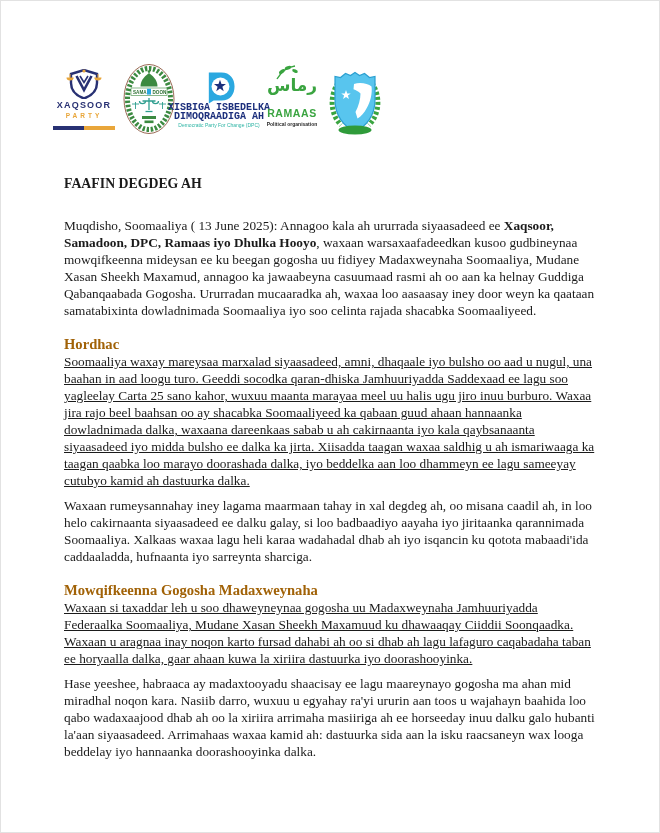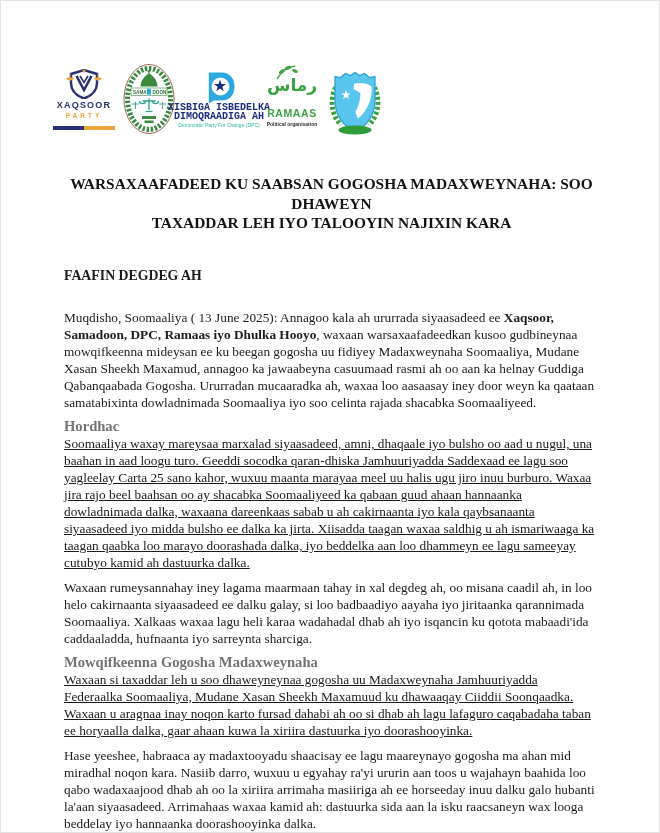--- a/index.html
+++ b/index.html
@@ -32,21 +32,21 @@
   .rm-tag  { font-family:"Liberation Sans",sans-serif; font-weight:bold; font-size:5px; color:#2b2b2b; margin-top:2px; }
 
   .lg-dhulka { width:54px; margin-top:4px; }
 
   
   .content { padding:0 60px 0 63px; }
   h1 { margin:33px 0 0; font-size:15.4px; line-height:19.6px; text-align:center; font-weight:bold; color:#121212; }
   .release { margin:35px 0 0; font-size:13.8px; font-weight:bold; }
   p.body { margin:8px 0 0; font-size:13.3px; line-height:17px; }
   p.intro { margin-top:25px; }
-  h2 { margin:6px 0 0; font-size:14.6px; line-height:18px; font-weight:bold; color:#737373; }
+  h2 { margin:16px 0 0; font-size:14.6px; line-height:18px; font-weight:bold; color:#a16207; }
   h2 + p.body { margin-top:0;text-decoration:underline; }
 </style>
 </head>
 <body>
 
 <div class="page">
 
   <header class="logo-row">
 
     <div class="logo lg-xaqsoor">
@@ -122,24 +122,20 @@
         <polygon fill="#ffffff" points="18,23 19.18,26.38 22.76,26.45 19.9,28.62 20.94,32.05 18,30 15.06,32.05 16.1,28.62 13.24,26.45 16.82,26.38"></polygon>
         <path d="M26 17 C32 15 40 16.5 43.5 19.5 C44.5 26 42.5 35 38.5 41.5 C36.5 45.5 33 49.5 29.5 51.5 L27.5 45 C30.5 39 32.5 32.5 32.5 26.5 C30.5 24.5 28 23.2 25.5 22.3 Z" fill="#ffffff"></path>
         <ellipse cx="27" cy="63" rx="16.5" ry="4.6" fill="#2f9b3a"></ellipse>
       </svg>
     </div>
 
   </header>
 
   <main class="content">
 
-    <h1>
-      <span>WARSAXAAFADEED KU SAABSAN GOGOSHA MADAXWEYNAHA: SOO DHAWEYN</span><br>
-      <span>TAXADDAR LEH IYO TALOOYIN NAJIXIN KARA</span>
-    </h1>
 
     <p class="release">FAAFIN DEGDEG AH</p>
 
     <p class="body intro">
       <span>Muqdisho, Soomaaliya ( 13 June 2025):  Annagoo kala ah ururrada siyaasadeed ee </span><strong>Xaqsoor, Samadoon, DPC, Ramaas iyo Dhulka Hooyo</strong><span>, waxaan warsaxaafadeedkan kusoo gudbineynaa mowqifkeenna mideysan ee ku beegan gogosha uu fidiyey Madaxweynaha Soomaaliya, Mudane Xasan Sheekh Maxamud, annagoo ka jawaabeyna casuumaad rasmi ah oo aan ka helnay Guddiga Qabanqaabada Gogosha. Ururradan mucaaradka ah, waxaa loo aasaasay iney door weyn ka qaataan samatabixinta dowladnimada Soomaaliya iyo soo celinta rajada shacabka Soomaaliyeed.</span>
     </p>
 
     <section>
       <h2>Hordhac</h2>
       <p class="body">Soomaaliya waxay mareysaa marxalad siyaasadeed, amni, dhaqaale iyo bulsho oo aad u nugul, una baahan in aad loogu turo. Geeddi socodka qaran-dhiska Jamhuuriyadda Saddexaad ee lagu soo yagleelay Carta 25 sano kahor, wuxuu maanta marayaa meel uu halis ugu jiro inuu burburo. Waxaa jira rajo beel baahsan oo ay shacabka Soomaaliyeed ka qabaan guud ahaan hannaanka dowladnimada dalka, waxaana dareenkaas sabab u ah cakirnaanta iyo kala qaybsanaanta siyaasadeed iyo midda bulsho ee dalka ka jirta. Xiisadda taagan waxaa saldhig u ah ismariwaaga ka taagan qaabka loo marayo doorashada dalka, iyo beddelka aan loo dhammeyn ee lagu sameeyay cutubyo kamid ah dastuurka dalka.</p>

